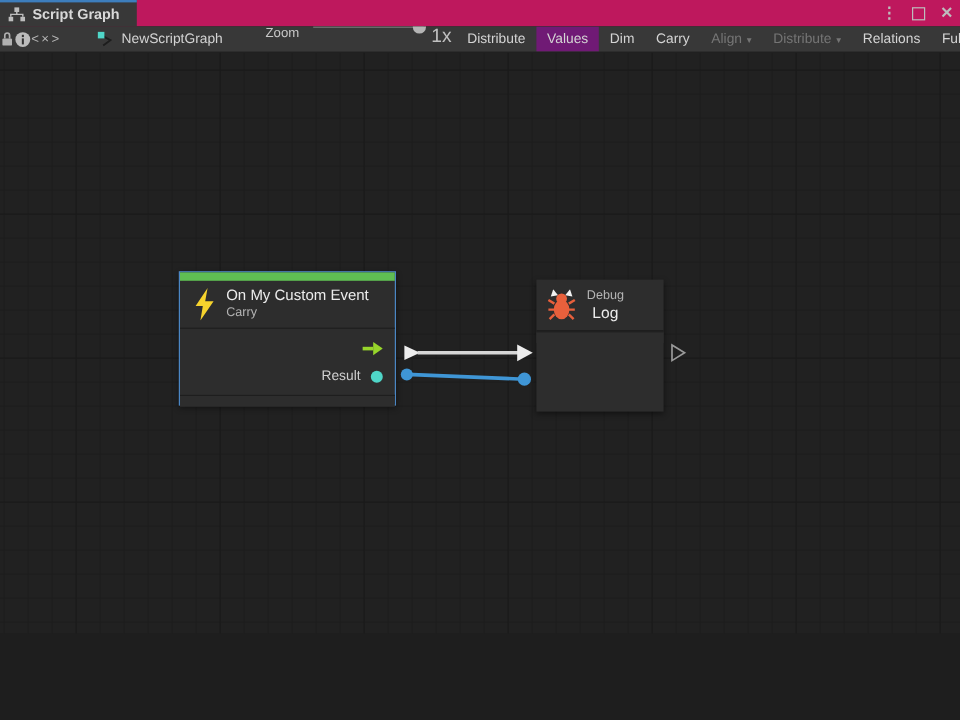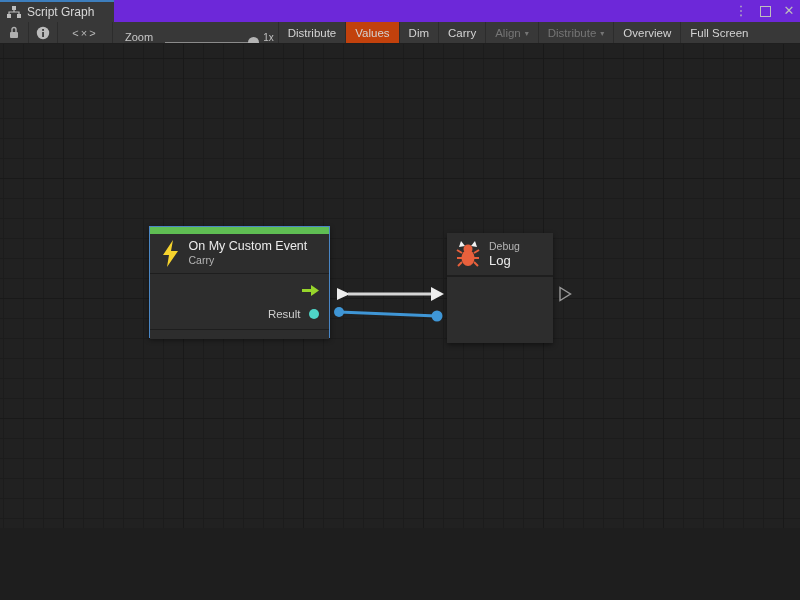--- a/index.html
+++ b/index.html
@@ -1,47 +1,47 @@
 <!DOCTYPE html>
 <html><head>
 <meta charset="utf-8">
 <style>
   html,body{margin:0;padding:0;background:#1e1e1e;}
   body{width:800px;height:600px;overflow:hidden;position:relative;
        font-family:"Liberation Sans",sans-serif;-webkit-font-smoothing:antialiased;}
 
   
-  .titlebar{position:absolute;left:0;top:0;width:800px;height:22px;background:#6d28d9;}
+  .titlebar{position:absolute;left:0;top:0;width:800px;height:22px;background:#be185d;font-weight:bold;}
   .tab{position:absolute;left:0;top:0;height:22px;width:114px;background:#383838;
        border-top:2px solid #3d7ebd;display:flex;align-items:center;gap:6px;
        padding-left:7px;box-sizing:border-box;}
   .tab-title{font-size:12px;color:#d8d8d8;white-space:nowrap;}
   .win-controls{position:absolute;right:4px;top:0;height:22px;display:flex;align-items:center;gap:10px;}
   .win-btn{color:#bdbdbd;font-size:13px;line-height:22px;cursor:default;display:flex;align-items:center;justify-content:center;width:14px;height:22px;}
   .maximize-box{width:9px;height:9px;border:1.5px solid #bdbdbd;display:inline-block;}
 
   
   .toolbar{position:absolute;left:0;top:22px;width:800px;height:22px;background:#383838;
            display:flex;align-items:stretch;border-bottom:1px solid #1f1f1f;box-sizing:border-box;
            overflow:hidden;}
   .tb-icon-btn{display:flex;align-items:center;justify-content:center;color:#b8b8b8;}
   .tb-sep{width:1px;background:#2c2c2c;height:100%;}
   .tb-text{font-size:11.5px;color:#d4d4d4;}
   .tb-btn{display:flex;align-items:center;padding:0 9px;font-size:11.5px;color:#d4d4d4;white-space:nowrap;}
-  .tb-btn.active{background:#c2410c;}
+  .tb-btn.active{background:#701a75;}
   .tb-btn.disabled{color:#757575;}
   .caret{font-size:8px;margin-left:4px;position:relative;top:1px;}
   .code-icon{font-size:11px;letter-spacing:2px;color:#b8b8b8;}
 
   .graph-name-group{display:flex;align-items:center;gap:6px;margin-left:30px;width:100px;}
-  .zoom-group{display:flex;align-items:flex-end;margin-left:12px;}
+  .zoom-group{display:flex;align-items:flex-start;margin-left:40px;}
   .zoom-label{font-size:11px;color:#c8c8c8;}
   .zoom-track{position:relative;width:92px;height:1px;background:#8b8b8b;margin-left:12px;}
   .zoom-handle{position:absolute;right:-2px;top:-5px;width:11px;height:11px;border-radius:50%;background:#b4b4b4;}
-  .zoom-value{font-size:10px;color:#c0c0c0;margin-left:6px;margin-right:4px;}
+  .zoom-value{font-size:16px;color:#c0c0c0;margin-left:6px;margin-right:4px;}
 
   
   .canvas{position:absolute;left:0;top:44px;width:800px;height:484px;
     background-color:#212121;
     background-image:
       linear-gradient(to right,#191919 0 1px,transparent 1px),
       linear-gradient(to bottom,#191919 0 1px,transparent 1px),
       linear-gradient(to right,#1c1c1c 0 1px,transparent 1px),
       linear-gradient(to bottom,#1c1c1c 0 1px,transparent 1px);
     background-size:120px 120px,120px 120px,20px 20px,20px 20px;
@@ -107,20 +107,29 @@
       <rect x="6.2" y="6" width="1.7" height="5" fill="#333"></rect>
       <rect x="6.2" y="3" width="1.7" height="1.9" fill="#333"></rect>
     </svg>
   </div>
   <div class="tb-sep"></div>
   <div class="tb-icon-btn" style="width:54px;">
     <span class="code-icon">&lt;×&gt;</span>
   </div>
   <div class="tb-sep"></div>
 
+  <div class="graph-name-group">
+    <span style="display:flex;">
+      <svg width="14" height="14" viewBox="0 0 14 14">
+        <path d="M3.5 3.5 L11 7.5 L5 12" stroke="#1d1d1d" stroke-width="1.6" fill="none"></path>
+        <rect x="0.5" y="0.5" width="5.5" height="5.5" fill="#4fd6c8"></rect>
+      </svg>
+    </span>
+    <span class="tb-text">NewScriptGraph</span>
+  </div>
 
   <div class="zoom-group">
     <span class="zoom-label">Zoom</span>
     <div class="zoom-track">
       <div class="zoom-handle"></div>
     </div>
     <span class="zoom-value">1x</span>
   </div>
 
   <div class="tb-sep"></div>
@@ -135,21 +144,21 @@
   <div class="tb-btn disabled">
     <span>Align</span>
       <span class="caret">▾</span>
   </div>
   <div class="tb-sep"></div>
   <div class="tb-btn disabled">
     <span>Distribute</span>
       <span class="caret">▾</span>
   </div>
   <div class="tb-sep"></div>
-  <div class="tb-btn">Overview</div>
+  <div class="tb-btn">Relations</div>
   <div class="tb-sep"></div>
   <div class="tb-btn">Full Screen</div>
 </div>
 
 <div class="canvas">
 
   <svg class="wires" width="800" height="556">
     <g>
       <polygon points="337,244 350,250 337,256" fill="#ededed"></polygon>
       <line x1="348" y1="250" x2="432" y2="250" stroke="#d6d6d6" stroke-width="3"></line>
@@ -187,21 +196,21 @@
       </div>
       <div class="port-row right">
         <span class="port-label">Result</span>
         <span class="dot teal"></span>
       </div>
     </div>
     <div class="node-footer"></div>
   </div>
 
   <div class="node" style="left:447px;top:189px;width:106px;height:110px;">
-    <div class="node-header" style="padding:7px 8px 7px 9px;">
+    <div class="node-header" style="padding:7px 8px 7px 9px;text-align:center;">
       <span style="display:flex;">
         <svg width="24" height="27" viewBox="0 0 24 27">
           <polygon points="5,0 9,5 3,6" fill="#f2f2f2"></polygon>
           <polygon points="19,0 15,5 21,6" fill="#f2f2f2"></polygon>
           <g stroke="#e8603c" stroke-width="2" fill="none">
             <path d="M6,12 L1,9"></path>
               <path d="M6,17 L1,17"></path>
               <path d="M6,21 L2,25"></path>
             <path d="M18,12 L23,9"></path>
               <path d="M18,17 L23,17"></path>

